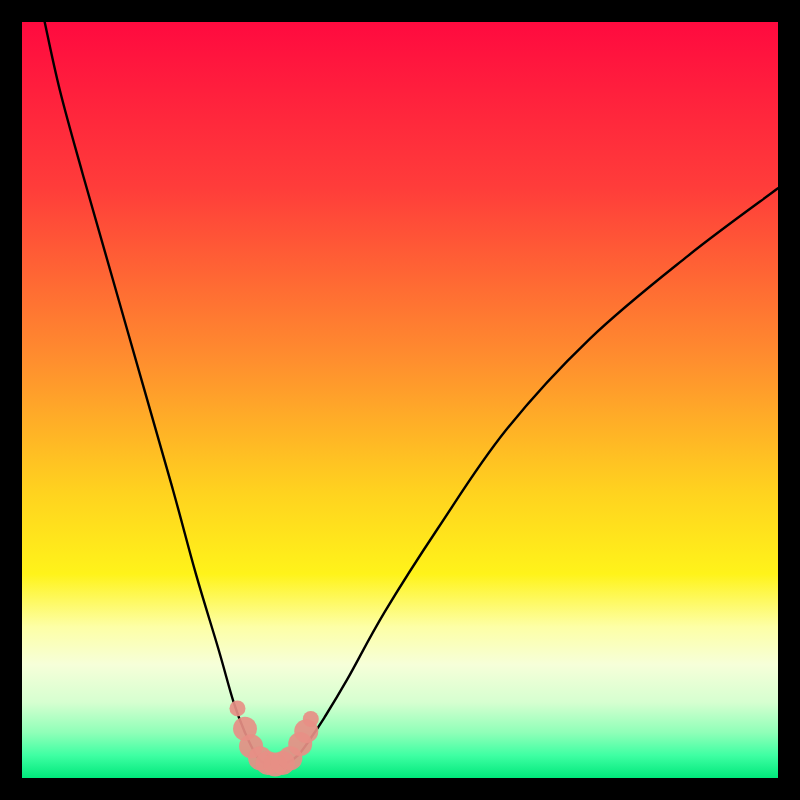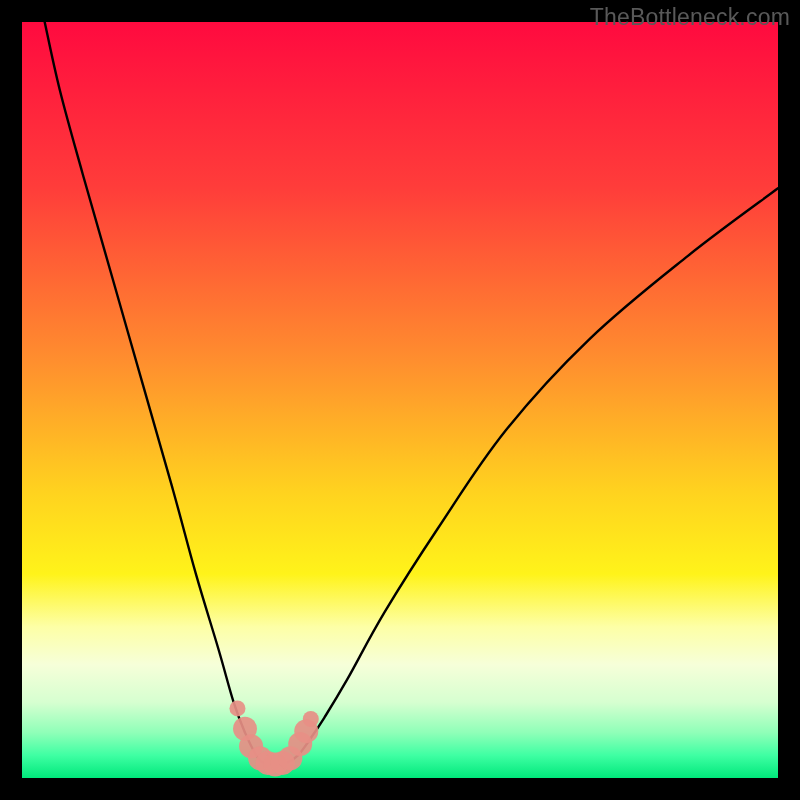--- a/index.html
+++ b/index.html
@@ -84,14 +84,13 @@
           <circle cx="245.70" cy="740.88" r="12" fill="#e78f86" fill-opacity="0.92"></circle>
           <circle cx="253.26" cy="742.39" r="12" fill="#e78f86" fill-opacity="0.92"></circle>
           <circle cx="260.82" cy="740.88" r="12" fill="#e78f86" fill-opacity="0.92"></circle>
           <circle cx="268.38" cy="736.34" r="12" fill="#e78f86" fill-opacity="0.92"></circle>
           <circle cx="278.21" cy="721.98" r="12" fill="#e78f86" fill-opacity="0.92"></circle>
           <circle cx="284.26" cy="709.13" r="12" fill="#e78f86" fill-opacity="0.92"></circle>
           <circle cx="288.79" cy="697.03" r="8" fill="#e78f86" fill-opacity="0.92"></circle>
         </g>
     </svg>
   </div>
-  <div class="watermark">TheBottleneck.com</div>
 </div>
 
 </body></html>

